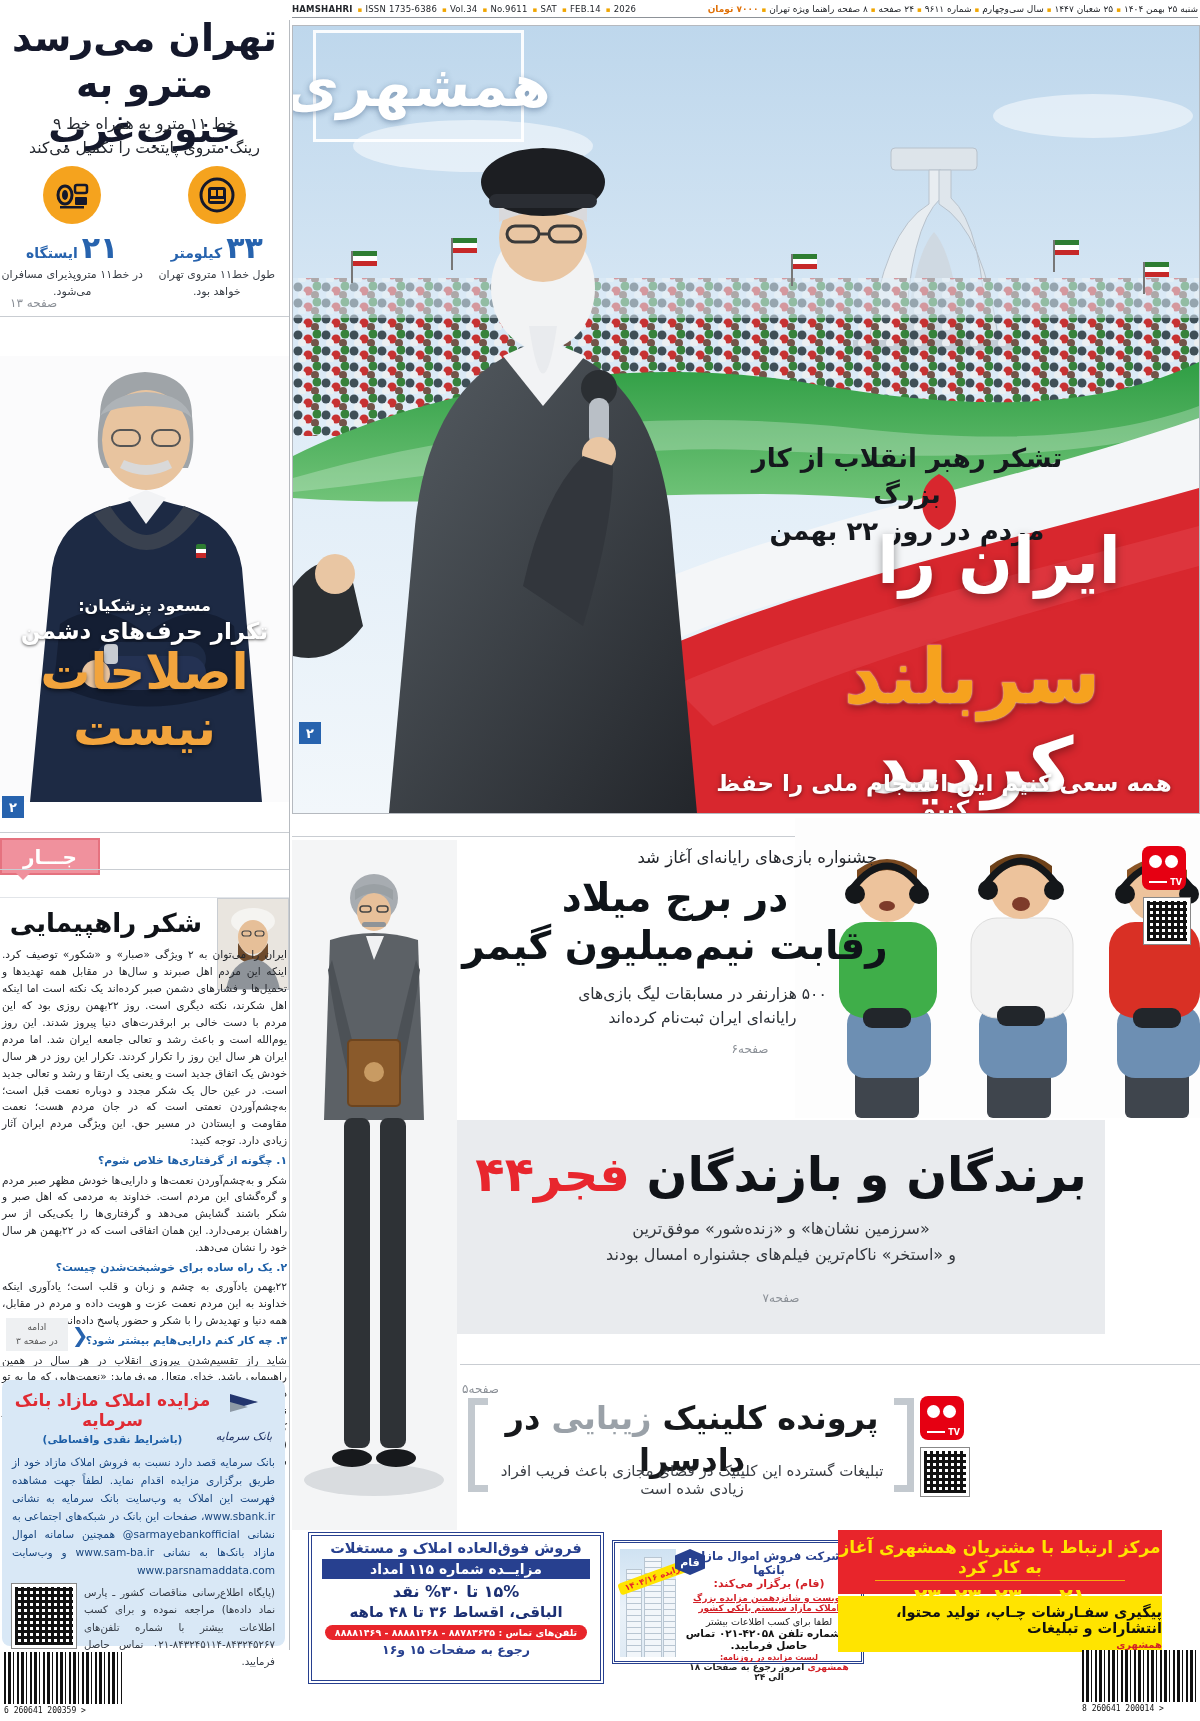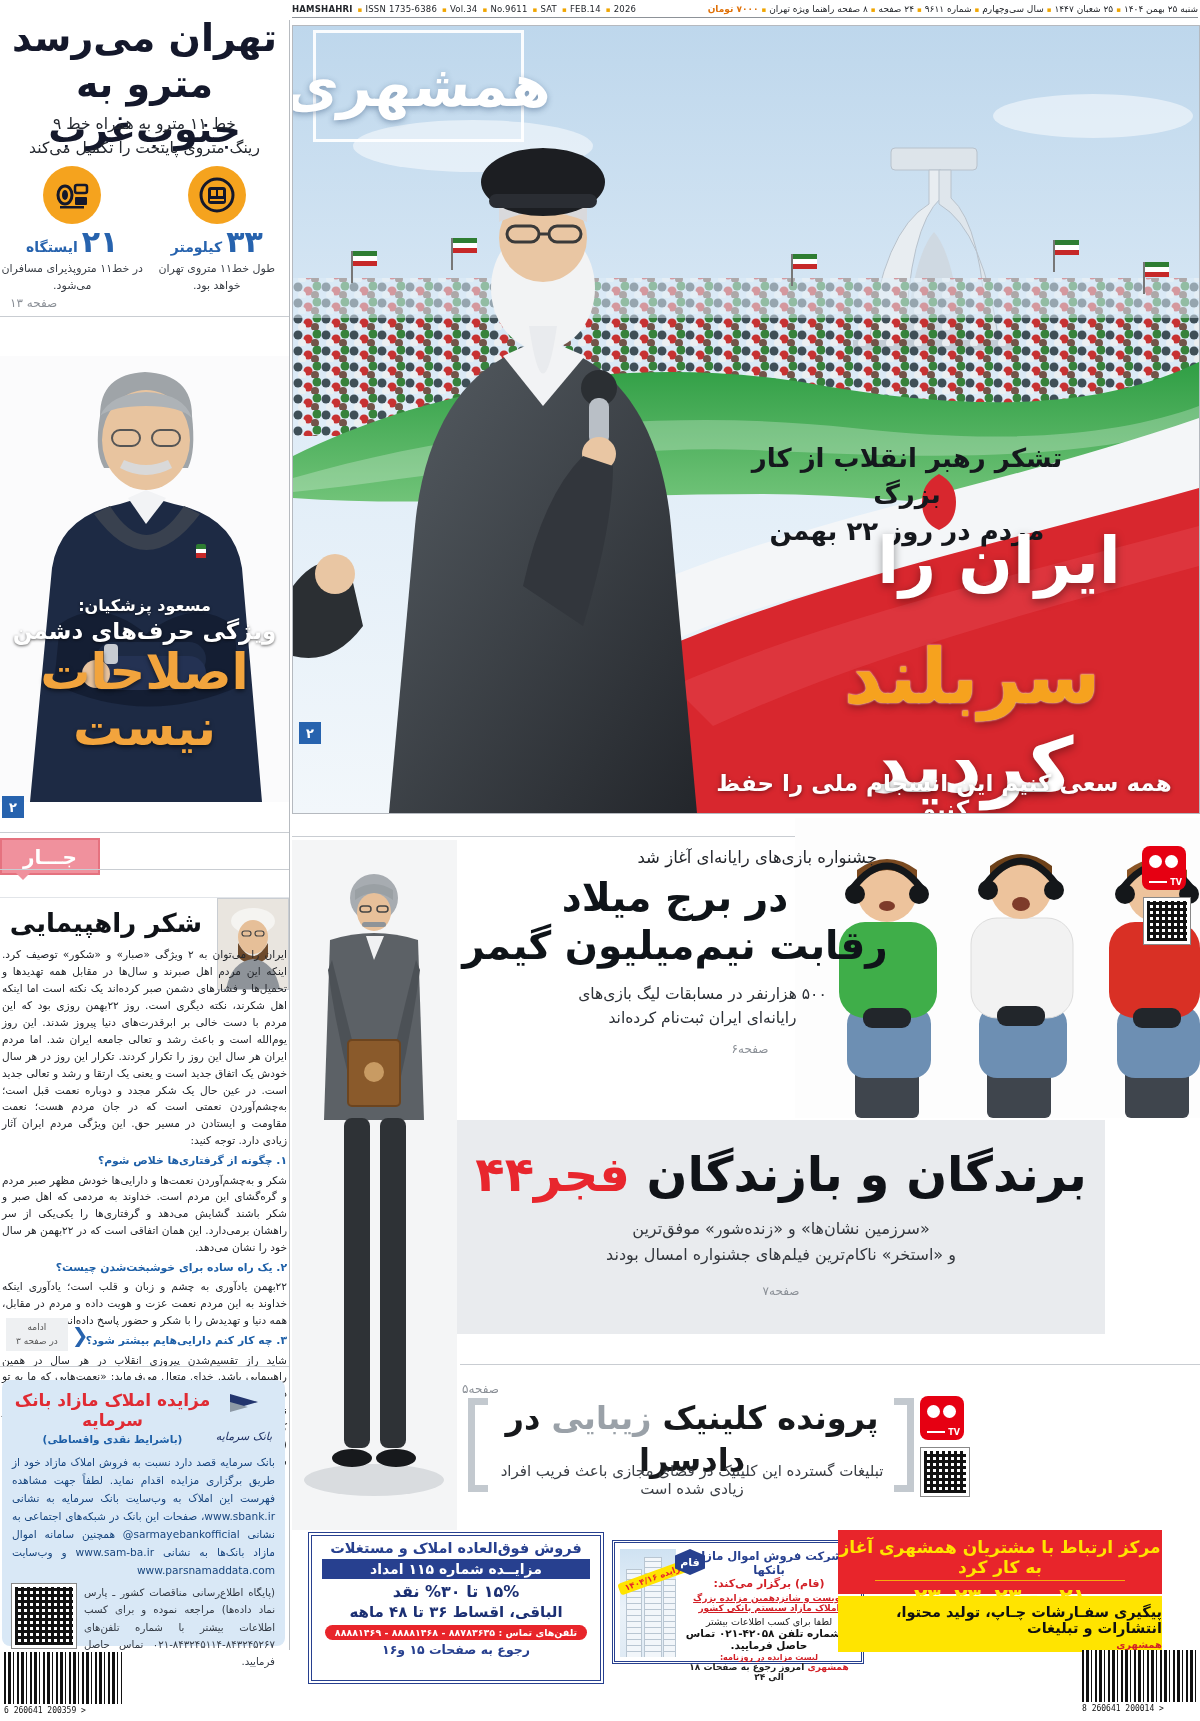--- a/index.html
+++ b/index.html
@@ -22,21 +22,21 @@
 
   
   .metro-h{position:absolute;left:0;top:16px;width:289px;text-align:center;font-size:38px;
            font-weight:bold;color:#14182b;line-height:1.2;}
   .metro-d{position:absolute;left:0;top:112px;width:289px;text-align:center;font-size:15.5px;
            color:#23272e;line-height:1.55;}
   .metro-stats{position:absolute;left:0;top:166px;width:289px;display:flex;}
   .stat{width:50%;text-align:center;}
   .circ{width:58px;height:58px;border-radius:50%;background:#f5a31e;margin:0 auto;
         display:flex;align-items:center;justify-content:center;}
-  .statnum{color:#2763ae;font-weight:bold;}
+  .statnum{color:#2763ae;font-weight:bold;margin-top:6px;}
   .statnum .n{font-size:30px;} .statnum .u{font-size:14px;margin-right:4px;}
   .statdesc{font-size:11px;color:#3a3f46;margin-top:2px;line-height:1.5;}
   .pageref{font-size:12px;color:#8a8f96;}
 
   
   .pez-deck{position:absolute;right:4px;top:326px;width:228px;text-align:right;font-size:15px;
             line-height:1.65;color:#2e323a;}
   .pez-text{position:absolute;left:0;top:596px;width:289px;text-align:center;color:#fff;}
   .pez-kicker{font-size:16px;font-weight:bold;text-shadow:0 1px 3px rgba(0,0,0,.6);}
   .pez-sub{font-size:23px;font-weight:bold;margin-top:3px;text-shadow:0 1px 3px rgba(0,0,0,.6);}
@@ -114,21 +114,21 @@
   .tvbadge .tv{position:absolute;right:4px;bottom:3px;color:#fff;font-size:8px;font-weight:bold;
          font-family:"DejaVu Sans",sans-serif;direction:ltr;}
   .tvbadge .bar{position:absolute;left:7px;bottom:7px;width:18px;height:2px;background:#fff;}
 
   
   .fajrbox{position:absolute;left:457px;top:1120px;width:648px;height:214px;background:#e9ebee;
            display:flex;flex-direction:column;align-items:center;padding-top:26px;box-sizing:border-box;}
   .fajr-h{font-size:48px;font-weight:bold;color:#101318;}
   .fajr-h .red{color:#e8262d;}
   .fajr-d{font-size:16px;color:#33373d;line-height:1.6;text-align:center;margin-top:14px;}
-  .fajr-p{margin-top:17px;}
+  .fajr-p{margin-top:24px;}
 
   
   .brk{position:absolute;width:20px;height:94px;box-sizing:border-box;}
   .brk-l{border-left:7px solid #c3c9cf;border-top:7px solid #c3c9cf;border-bottom:7px solid #c3c9cf;}
   .brk-r{border-right:7px solid #c3c9cf;border-top:7px solid #c3c9cf;border-bottom:7px solid #c3c9cf;}
   .cli-h{position:absolute;left:496px;top:1398px;width:392px;text-align:center;font-size:32px;
          font-weight:bold;color:#17191c;line-height:1.3;}
   .cli-h .gry{color:#9aa1a8;}
   .cli-d{position:absolute;left:486px;top:1462px;width:412px;text-align:center;font-size:15px;color:#3a3e44;}
 
@@ -256,21 +256,21 @@
     <rect x="96" y="286" width="110" height="34" rx="17" fill="#1d2a44"></rect>
     <rect x="88" y="300" width="118" height="34" rx="17" fill="#243253"></rect>
     <circle cx="96" cy="318" r="14" fill="#e8c49f"></circle>
     <rect x="104" y="288" width="14" height="20" rx="4" fill="#c8ccd2"></rect>
     <rect x="196" y="188" width="10" height="14" rx="2" fill="#2e7d32"></rect>
     <rect x="196" y="193" width="10" height="5" fill="#fff"></rect>
     <rect x="196" y="197" width="10" height="5" fill="#c62828"></rect>
   </svg>
   <div class="pez-text">
     <div class="pez-kicker">مسعود پزشکیان:</div>
-    <div class="pez-sub">ویژگی حرف‌های دشمن</div>
+    <div class="pez-sub">تکرار حرف‌های دشمن</div>
     <div class="pez-h">
       <div>اصلاحات</div>
       <div>نیست</div>
     </div>
   </div>
   <div class="badge" style="left:2px;top:796px;">۲</div>
   <div class="rule" style="left:0;top:832px;width:289px;"></div>
 
   <div class="jar">جـــار</div>
   <div class="note-head">

